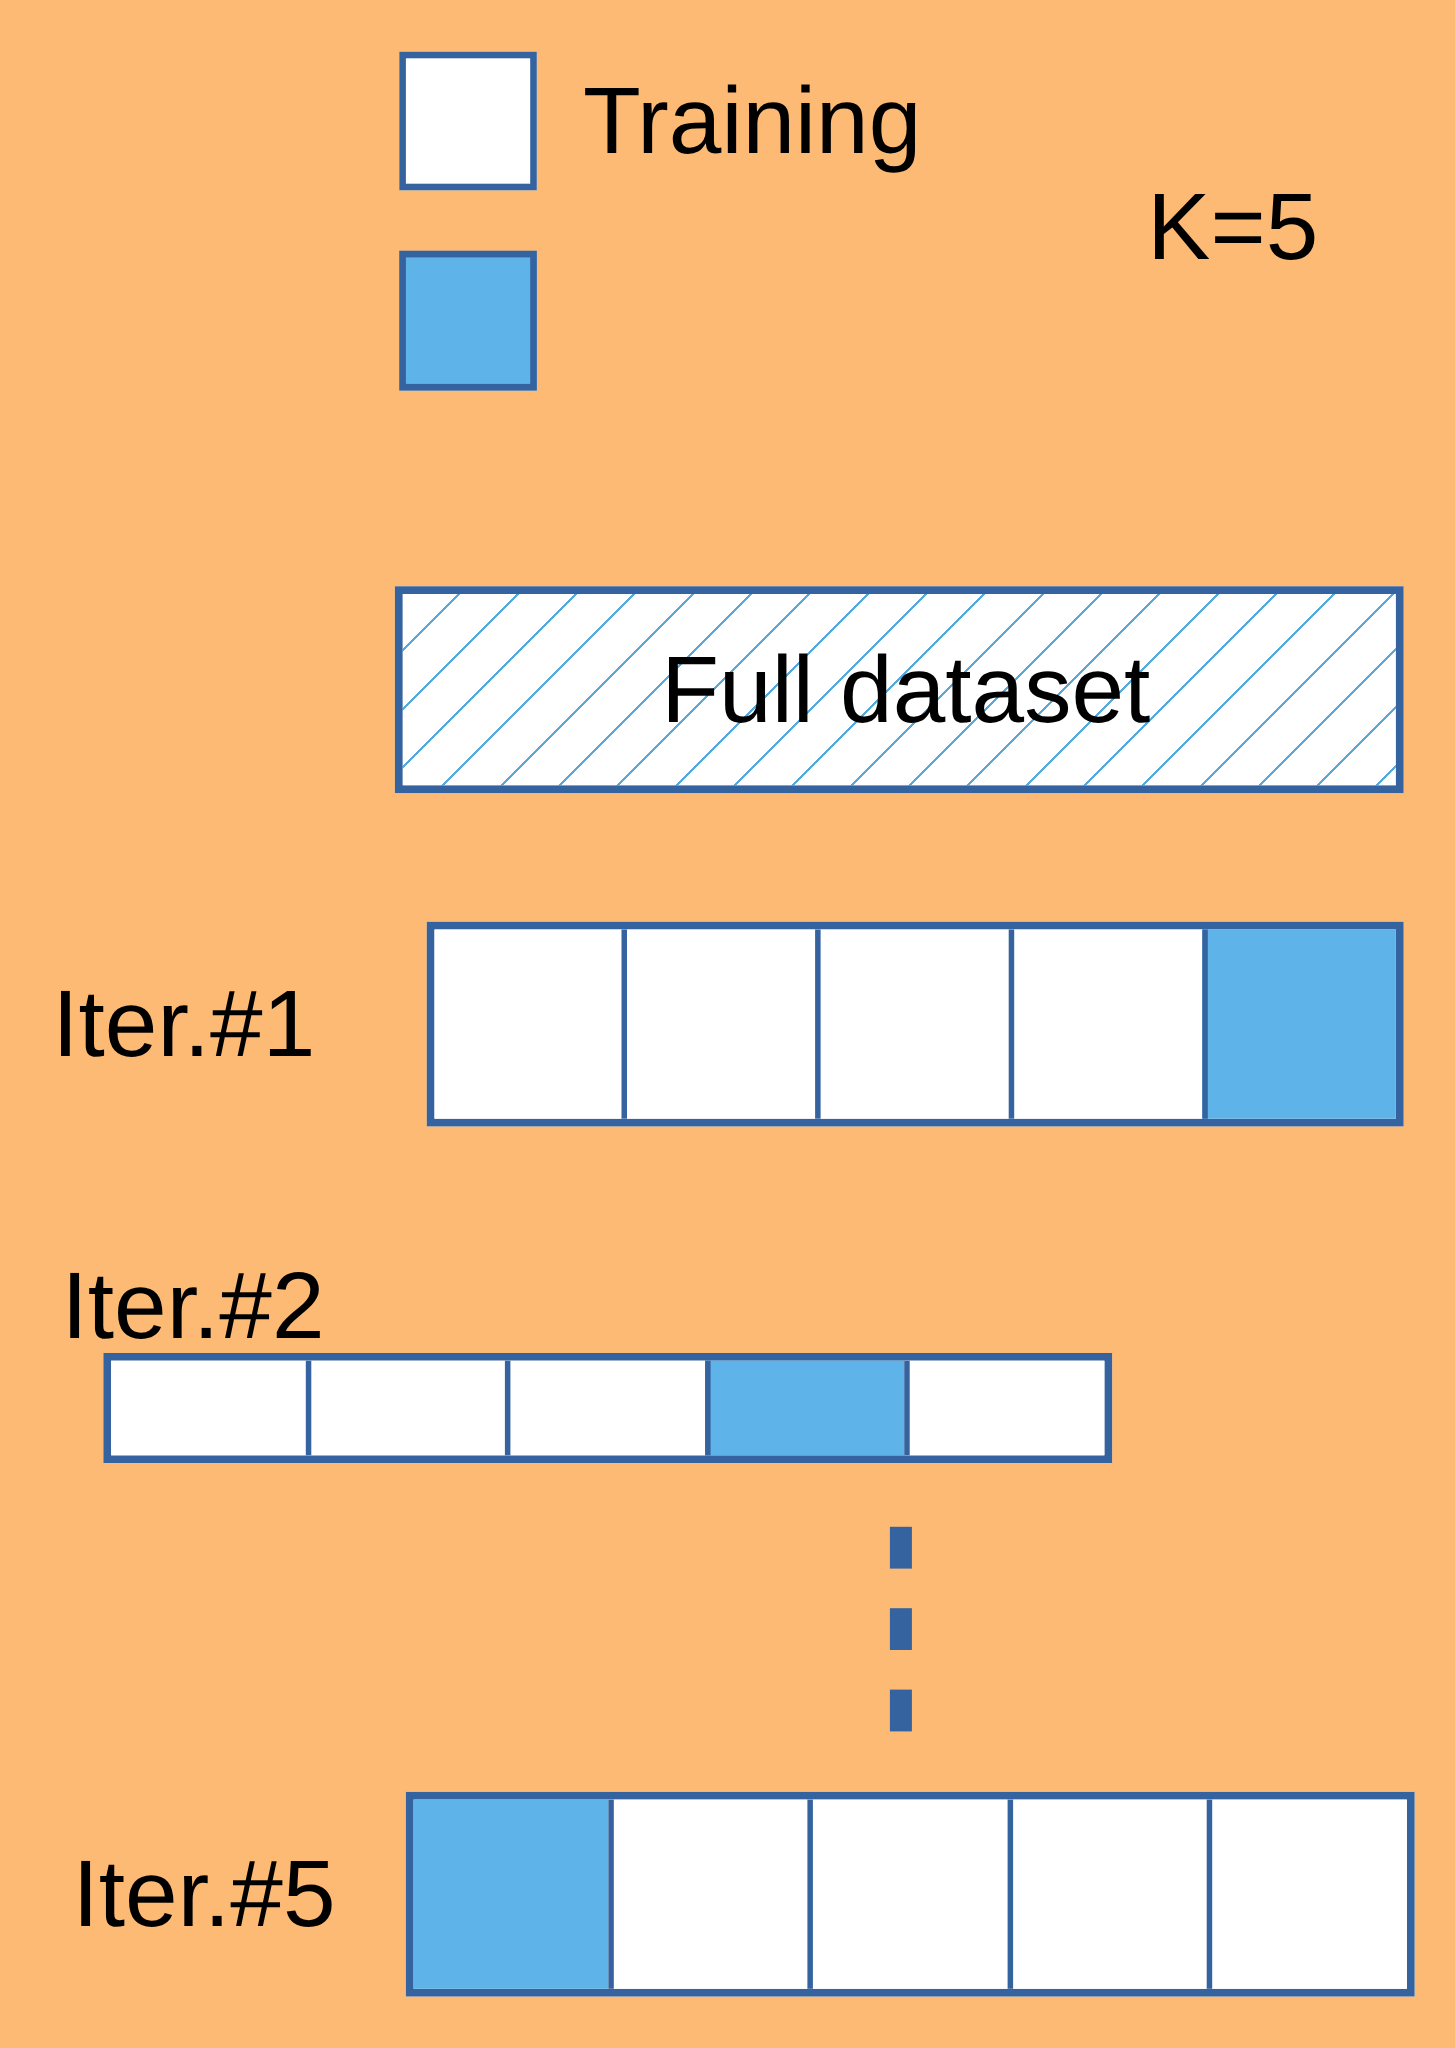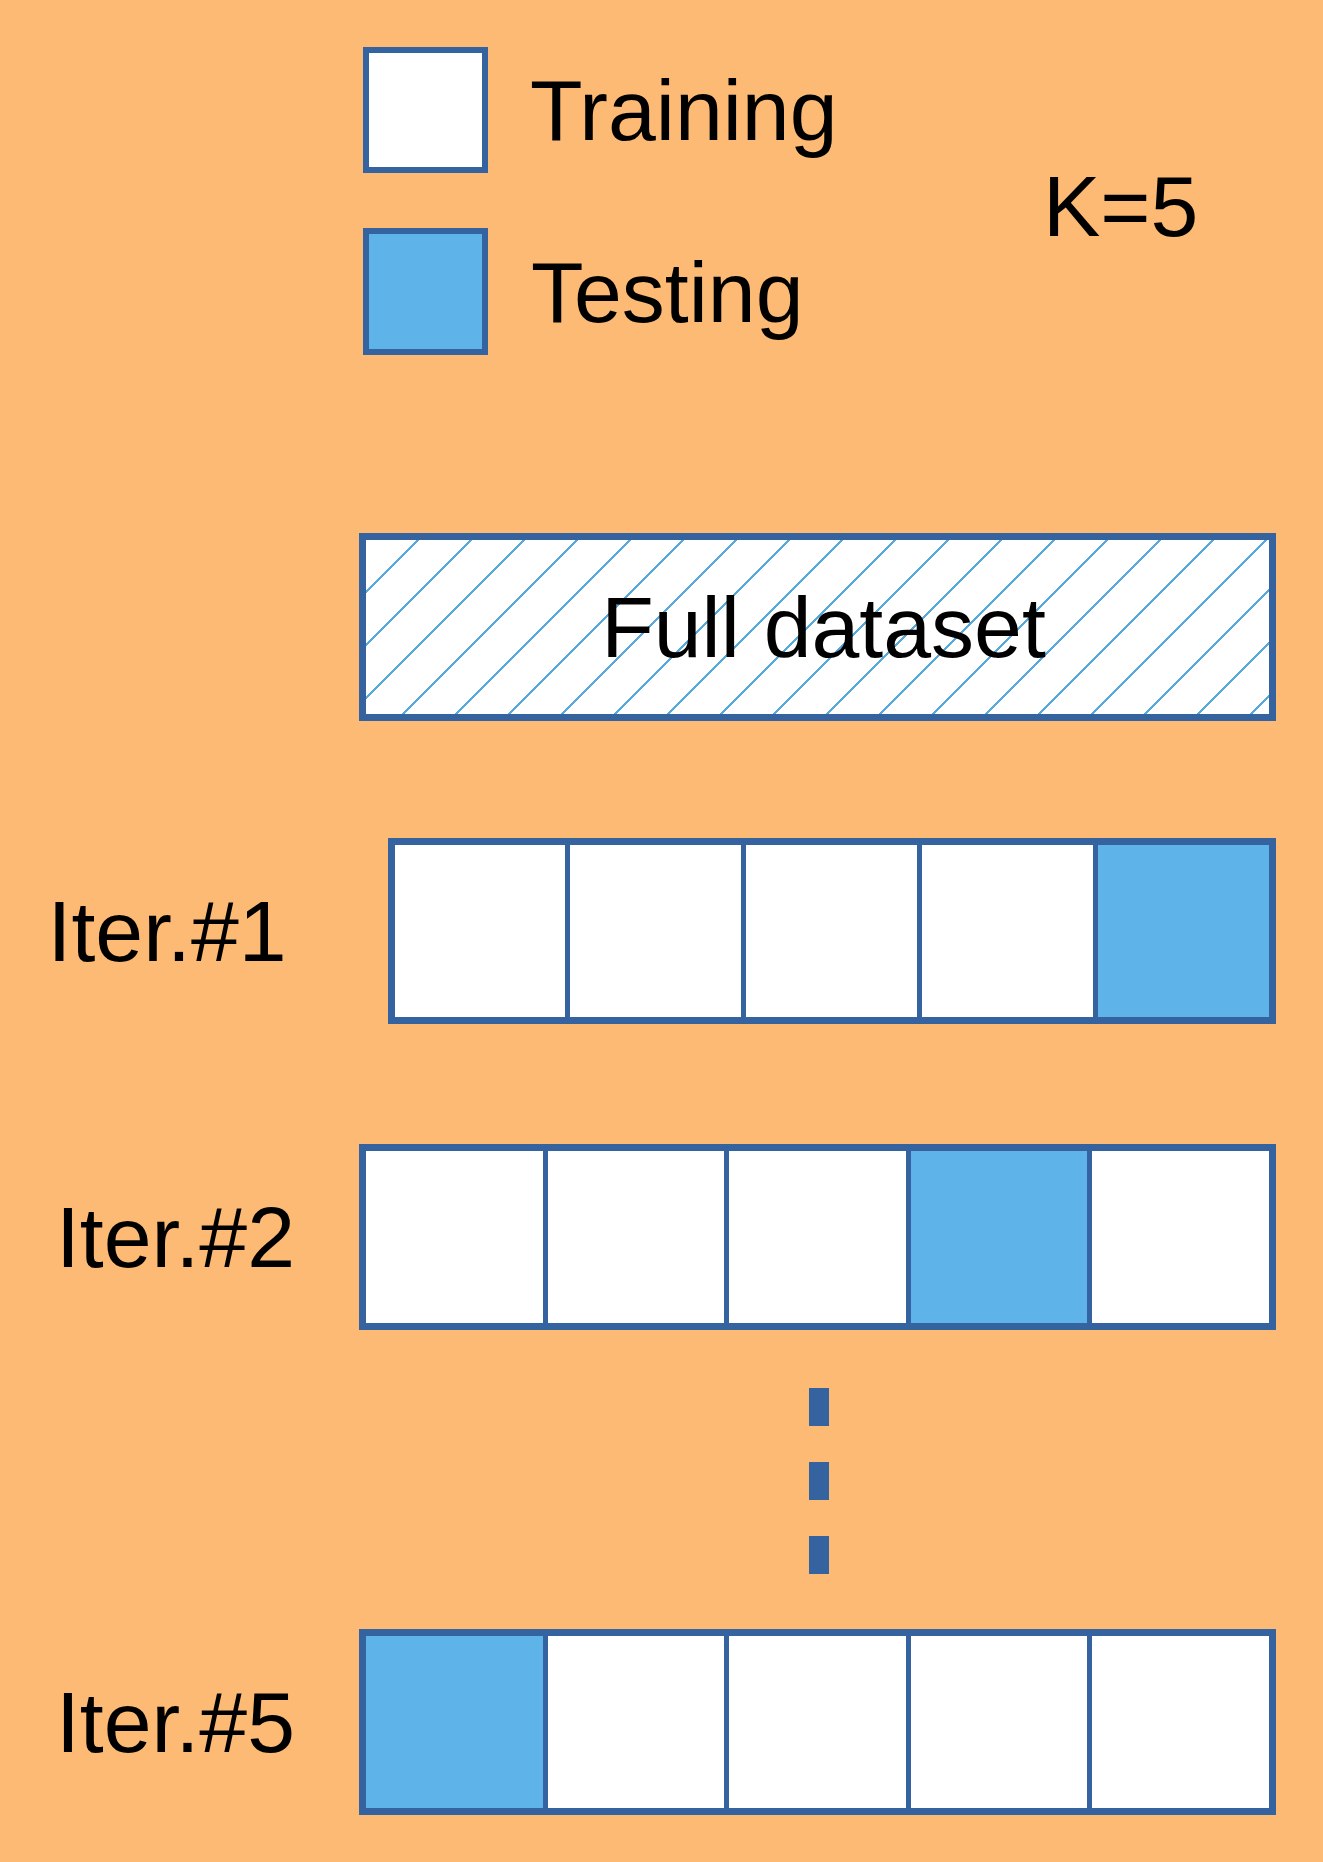--- a/index.html
+++ b/index.html
@@ -91,57 +91,56 @@
 </style>
 </head>
 <body>
 
 <div class="canvas">
 
   <div class="abs legend-box" style="left:363px;top:47px;"></div>
   <div class="abs legend-label" style="left:530px;top:47px;height:126px;">Training</div>
 
   <div class="abs legend-box testing" style="left:363px;top:228px;height:127px;"></div>
-  <div class="abs legend-label" style="left:531px;top:228px;height:127px;">Testing</div>
 
   <div class="abs k-label" style="left:1043px;top:163px;">K=5</div>
 
   <div class="abs full-bar" style="left:359px;top:533px;padding-left:12px;">
     <div class="full-bar-text">Full dataset</div>
   </div>
 
   <div class="abs iter-row" style="left:30px;top:838px;gap:37px;">
     <div class="iter-label">Iter.#1</div>
     <div class="iter-bar">
       <div class="cell cell-training"></div>
       <div class="cell cell-training"></div>
       <div class="cell cell-training"></div>
       <div class="cell cell-training"></div>
       <div class="cell cell-testing"></div>
     </div>
   </div>
 
-  <div class="abs iter-row" style="left:30px;top:1144px;">
+  <div class="abs iter-row" style="left:30px;top:1144px;flex-direction:column;">
     <div class="iter-label">Iter.#2</div>
     <div class="iter-bar">
       <div class="cell cell-training"></div>
       <div class="cell cell-training"></div>
       <div class="cell cell-training"></div>
       <div class="cell cell-testing"></div>
       <div class="cell cell-training"></div>
     </div>
   </div>
 
   <div class="abs dash-col" style="left:809px;top:1388px;">
     <div class="dash"></div>
     <div class="dash"></div>
     <div class="dash"></div>
   </div>
 
-  <div class="abs iter-row" style="left:30px;top:1629px;">
+  <div class="abs iter-row" style="left:40px;top:1629px;">
     <div class="iter-label">Iter.#5</div>
     <div class="iter-bar">
       <div class="cell cell-testing"></div>
       <div class="cell cell-training"></div>
       <div class="cell cell-training"></div>
       <div class="cell cell-training"></div>
       <div class="cell cell-training"></div>
     </div>
   </div>
 

